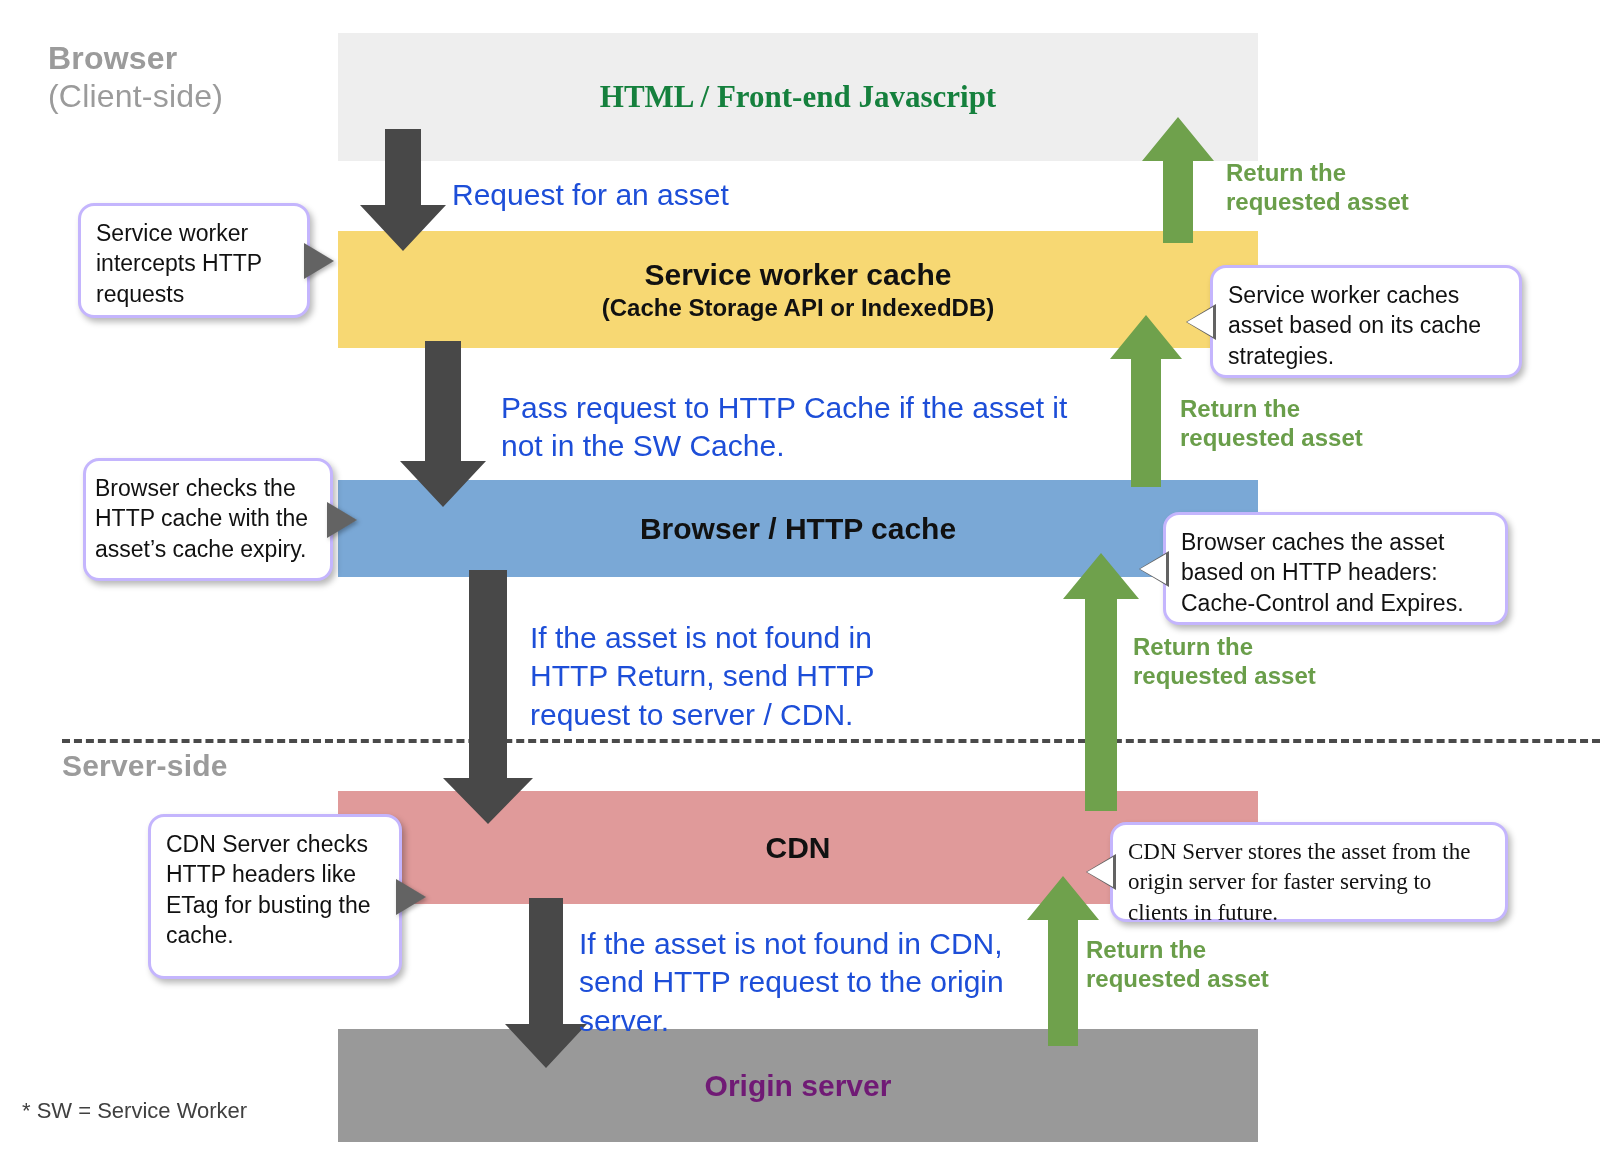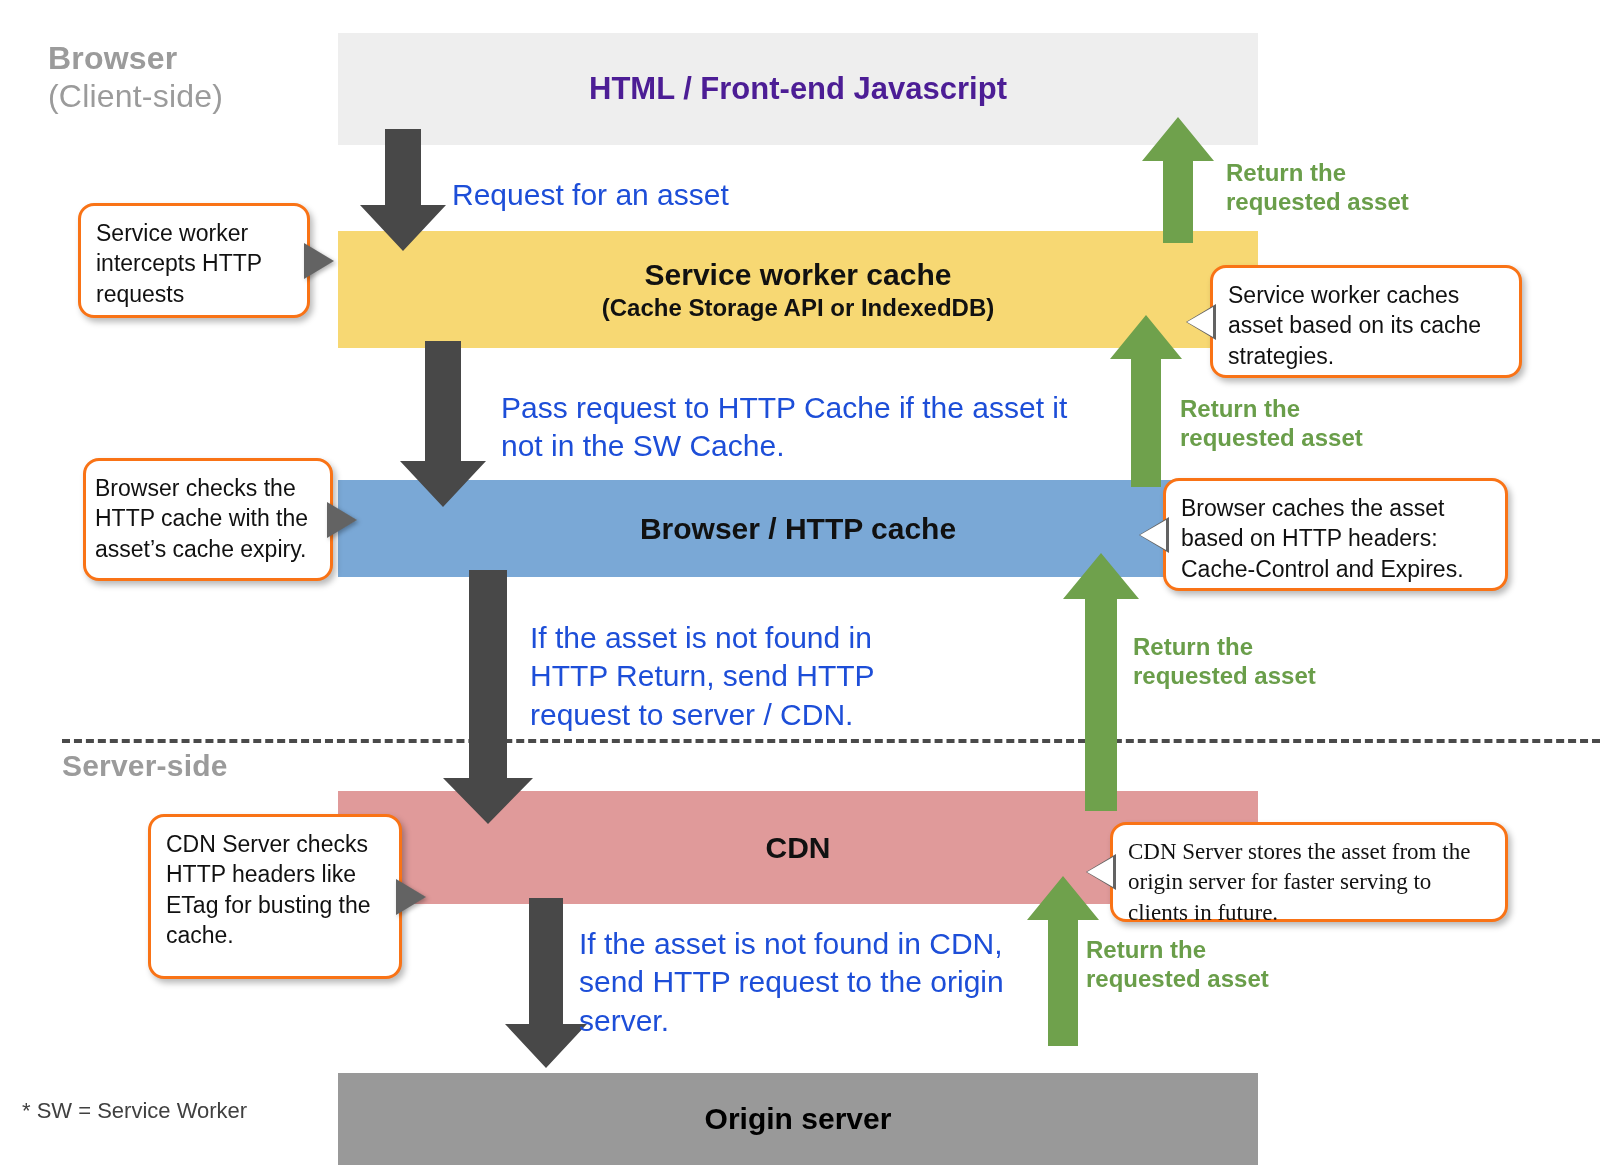--- a/index.html
+++ b/index.html
@@ -21,30 +21,30 @@
 
   
   .bar{
     position:absolute;left:338px;width:920px;
     display:flex;align-items:center;justify-content:center;
     text-align:center;box-sizing:border-box;
   }
   .bar .t1{font-weight:bold;display:block;line-height:1.12;}
   .bar .t2{font-weight:bold;display:block;line-height:1.15;}
 
-  .bar-html{top:33px;height:112px;background:#eeeeee;color:#4c1d95;}
+  .bar-html{top:33px;height:128px;background:#eeeeee;color:#15803d;font-family:Liberation Serif, serif;}
   .bar-html .t1{font-size:31px;}
   .bar-sw{top:231px;height:117px;background:#f7d873;color:#111111;}
   .bar-sw .t1{font-size:30px;}
   .bar-sw .t2{font-size:24px;margin-top:2px;}
   .bar-http{top:480px;height:97px;background:#7aa8d6;color:#111111;}
   .bar-http .t1{font-size:30px;}
   .bar-cdn{top:791px;height:113px;background:#e09a9a;color:#111111;}
   .bar-cdn .t1{font-size:30px;}
-  .bar-origin{top:1073px;height:92px;background:#999999;color:#000000;}
+  .bar-origin{top:1029px;height:113px;background:#999999;color:#701a75;}
   .bar-origin .t1{font-size:30px;}
 
   
   .divider{
     position:absolute;left:62px;width:1538px;top:739px;height:0;
     border-top:4px dashed #4a4a4a;
   }
 
   
   .arrow{position:absolute;}
@@ -57,21 +57,21 @@
 
   
   .greentext{
     position:absolute;color:#6a9e4a;font-size:24px;font-weight:bold;
     line-height:1.2;
   }
 
   
   .callout{
     position:absolute;background:#ffffff;
-    border:3px solid #f97316;border-radius:16px;
+    border:3px solid #c4b5fd;border-radius:16px;
     box-shadow:3px 4px 6px rgba(0,0,0,.28);
     color:#111111;font-size:23px;line-height:1.32;
     padding:12px 15px;box-sizing:border-box;
     z-index:6;
   }
   
   .callout .tail-r, .callout .tail-l{
     position:absolute;width:0;height:0;
   }
   .callout .tail-r{
@@ -236,21 +236,21 @@
   <div class="callout" style="left:1210px;top:265px;width:312px;height:113px;">
     <span>Service worker caches asset based on its cache strategies.</span>
     <span class="tail-l"></span>
   </div>
 
   <div class="callout" style="left:83px;top:458px;width:250px;height:123px;padding-left:9px;">
     <span>Browser checks the HTTP cache with the asset’s cache expiry.</span>
     <span class="tail-r"></span>
   </div>
 
-  <div class="callout" style="left:1163px;top:478px;width:345px;height:113px;">
+  <div class="callout" style="left:1163px;top:512px;width:345px;height:113px;">
     <span>Browser caches the asset based on HTTP headers: Cache-Control and Expires.</span>
     <span class="tail-l"></span>
   </div>
 
   <div class="callout" style="left:148px;top:814px;width:254px;height:165px;">
     <span>CDN Server checks HTTP headers like ETag for busting the cache.</span>
     <span class="tail-r"></span>
   </div>
 
   <div class="callout" style="left:1110px;top:822px;width:398px;height:100px;font-family:Liberation Serif, serif;">

